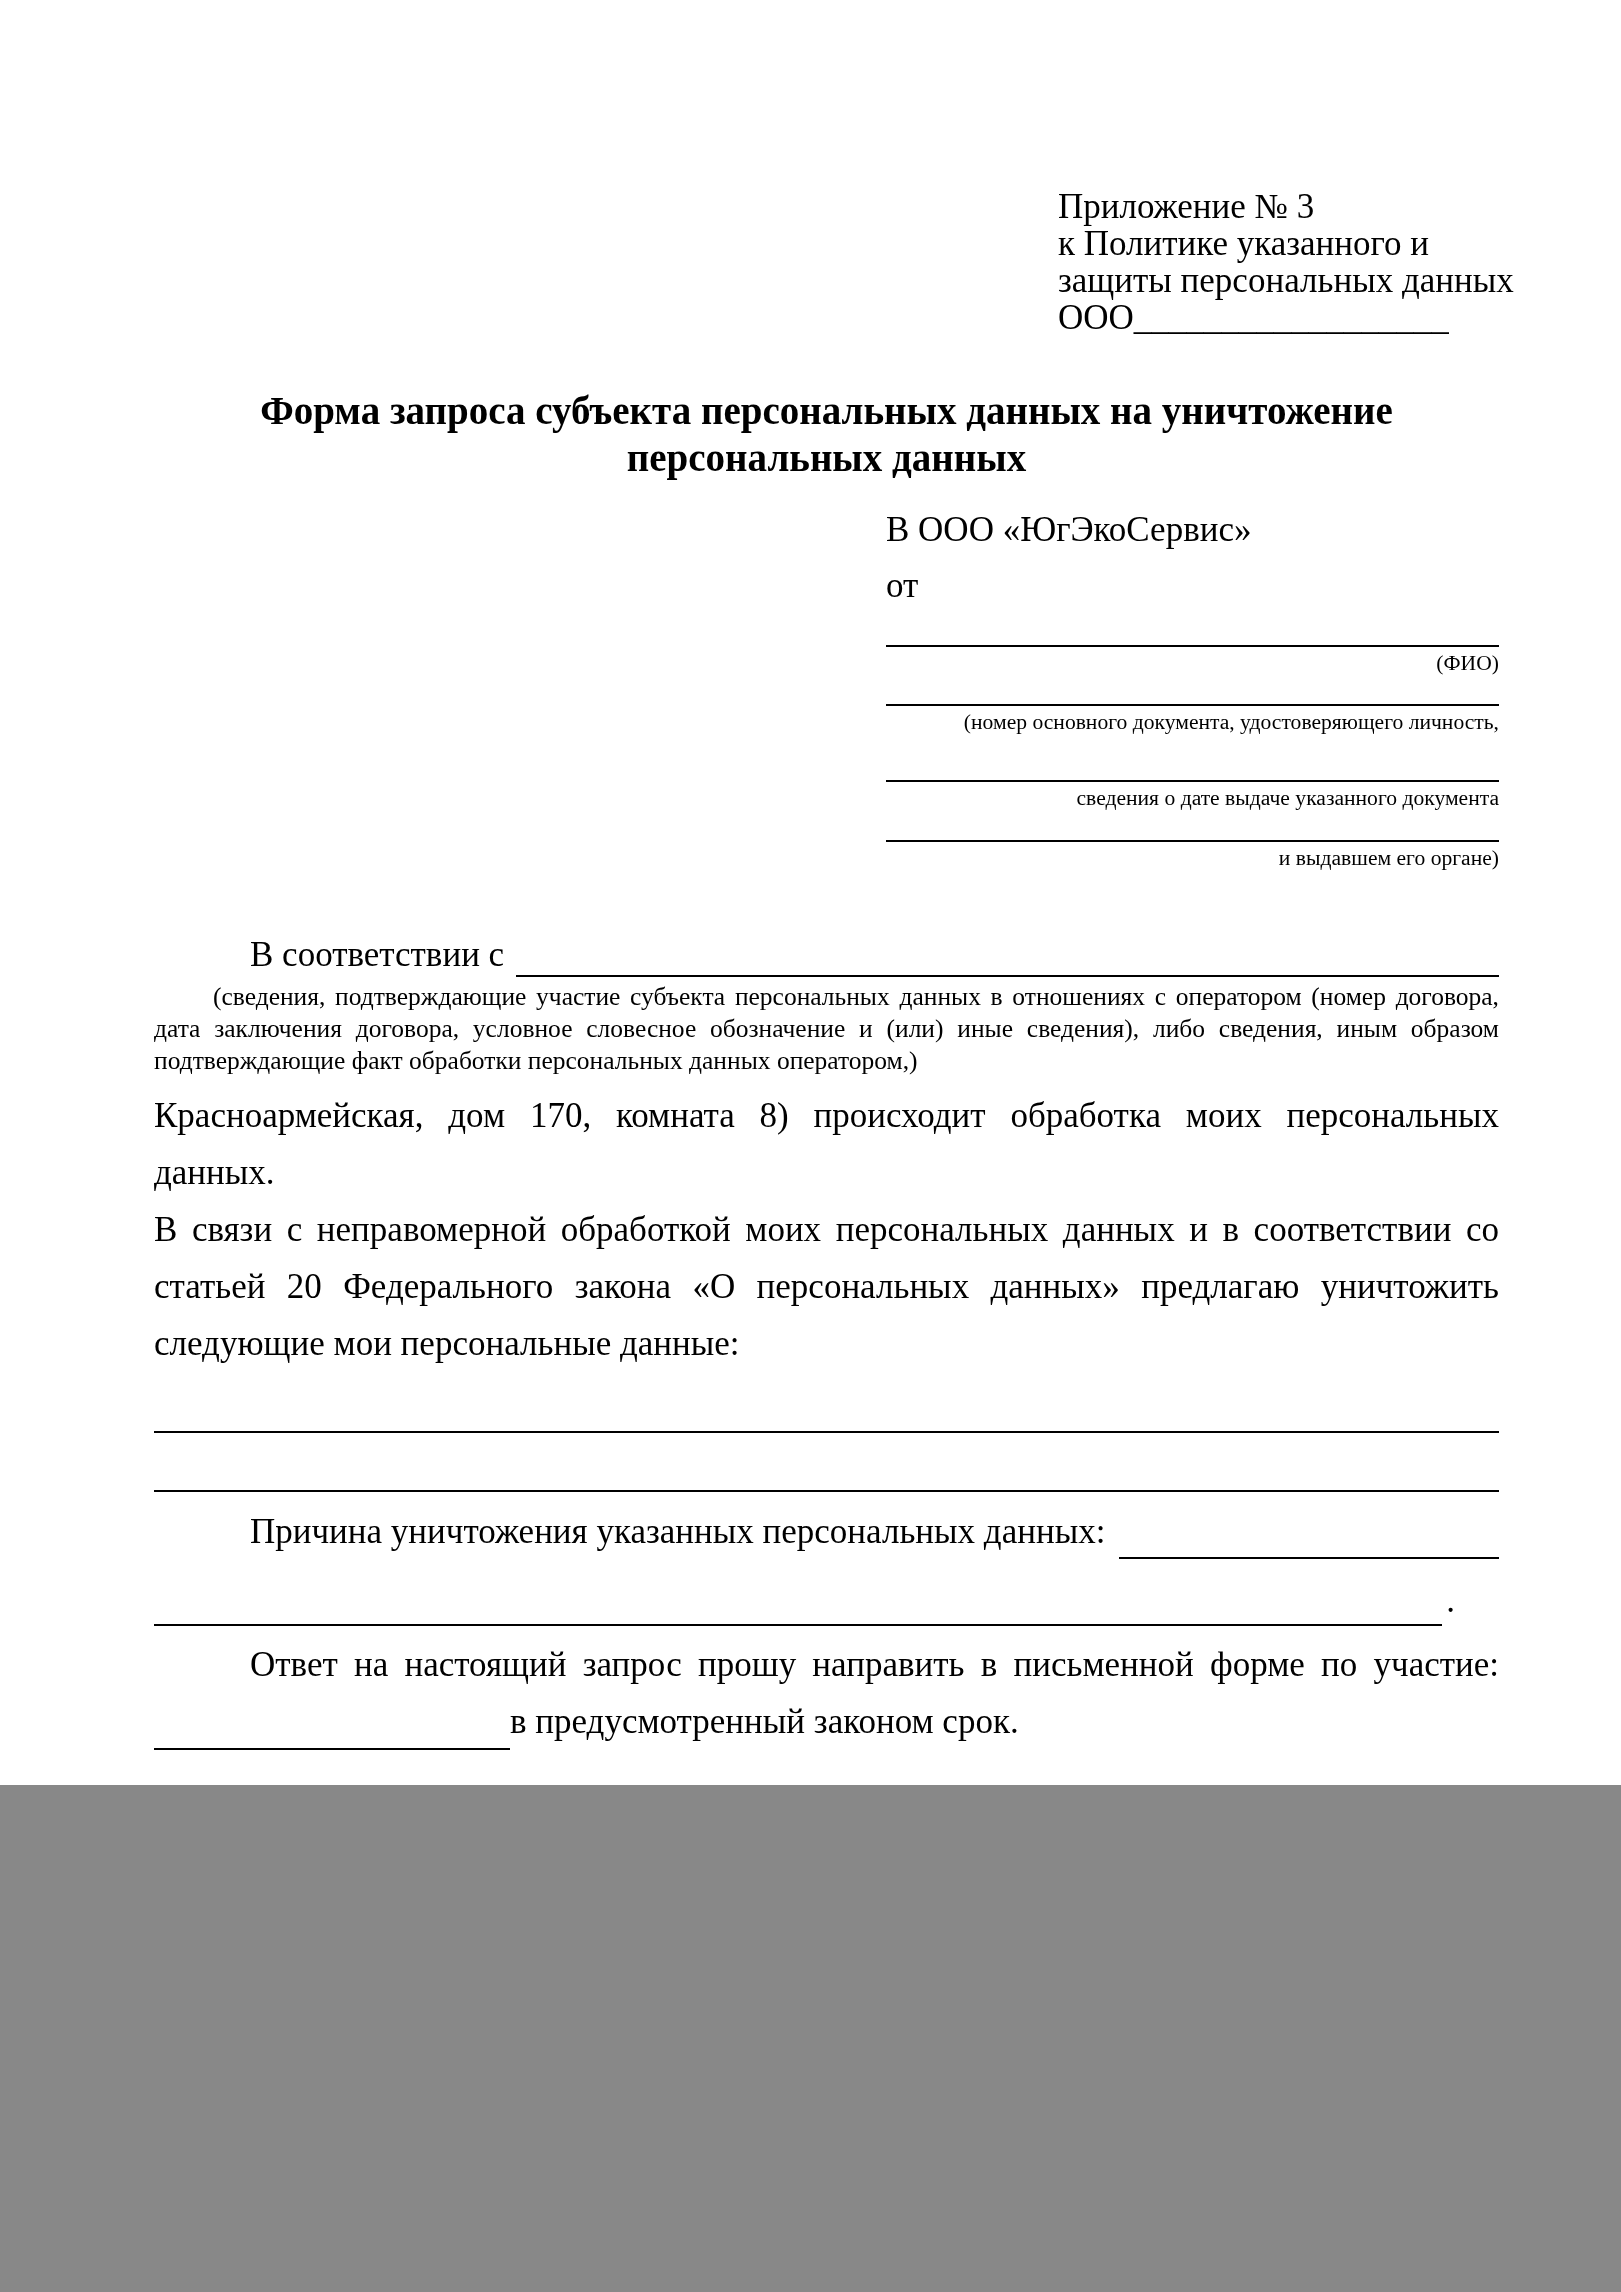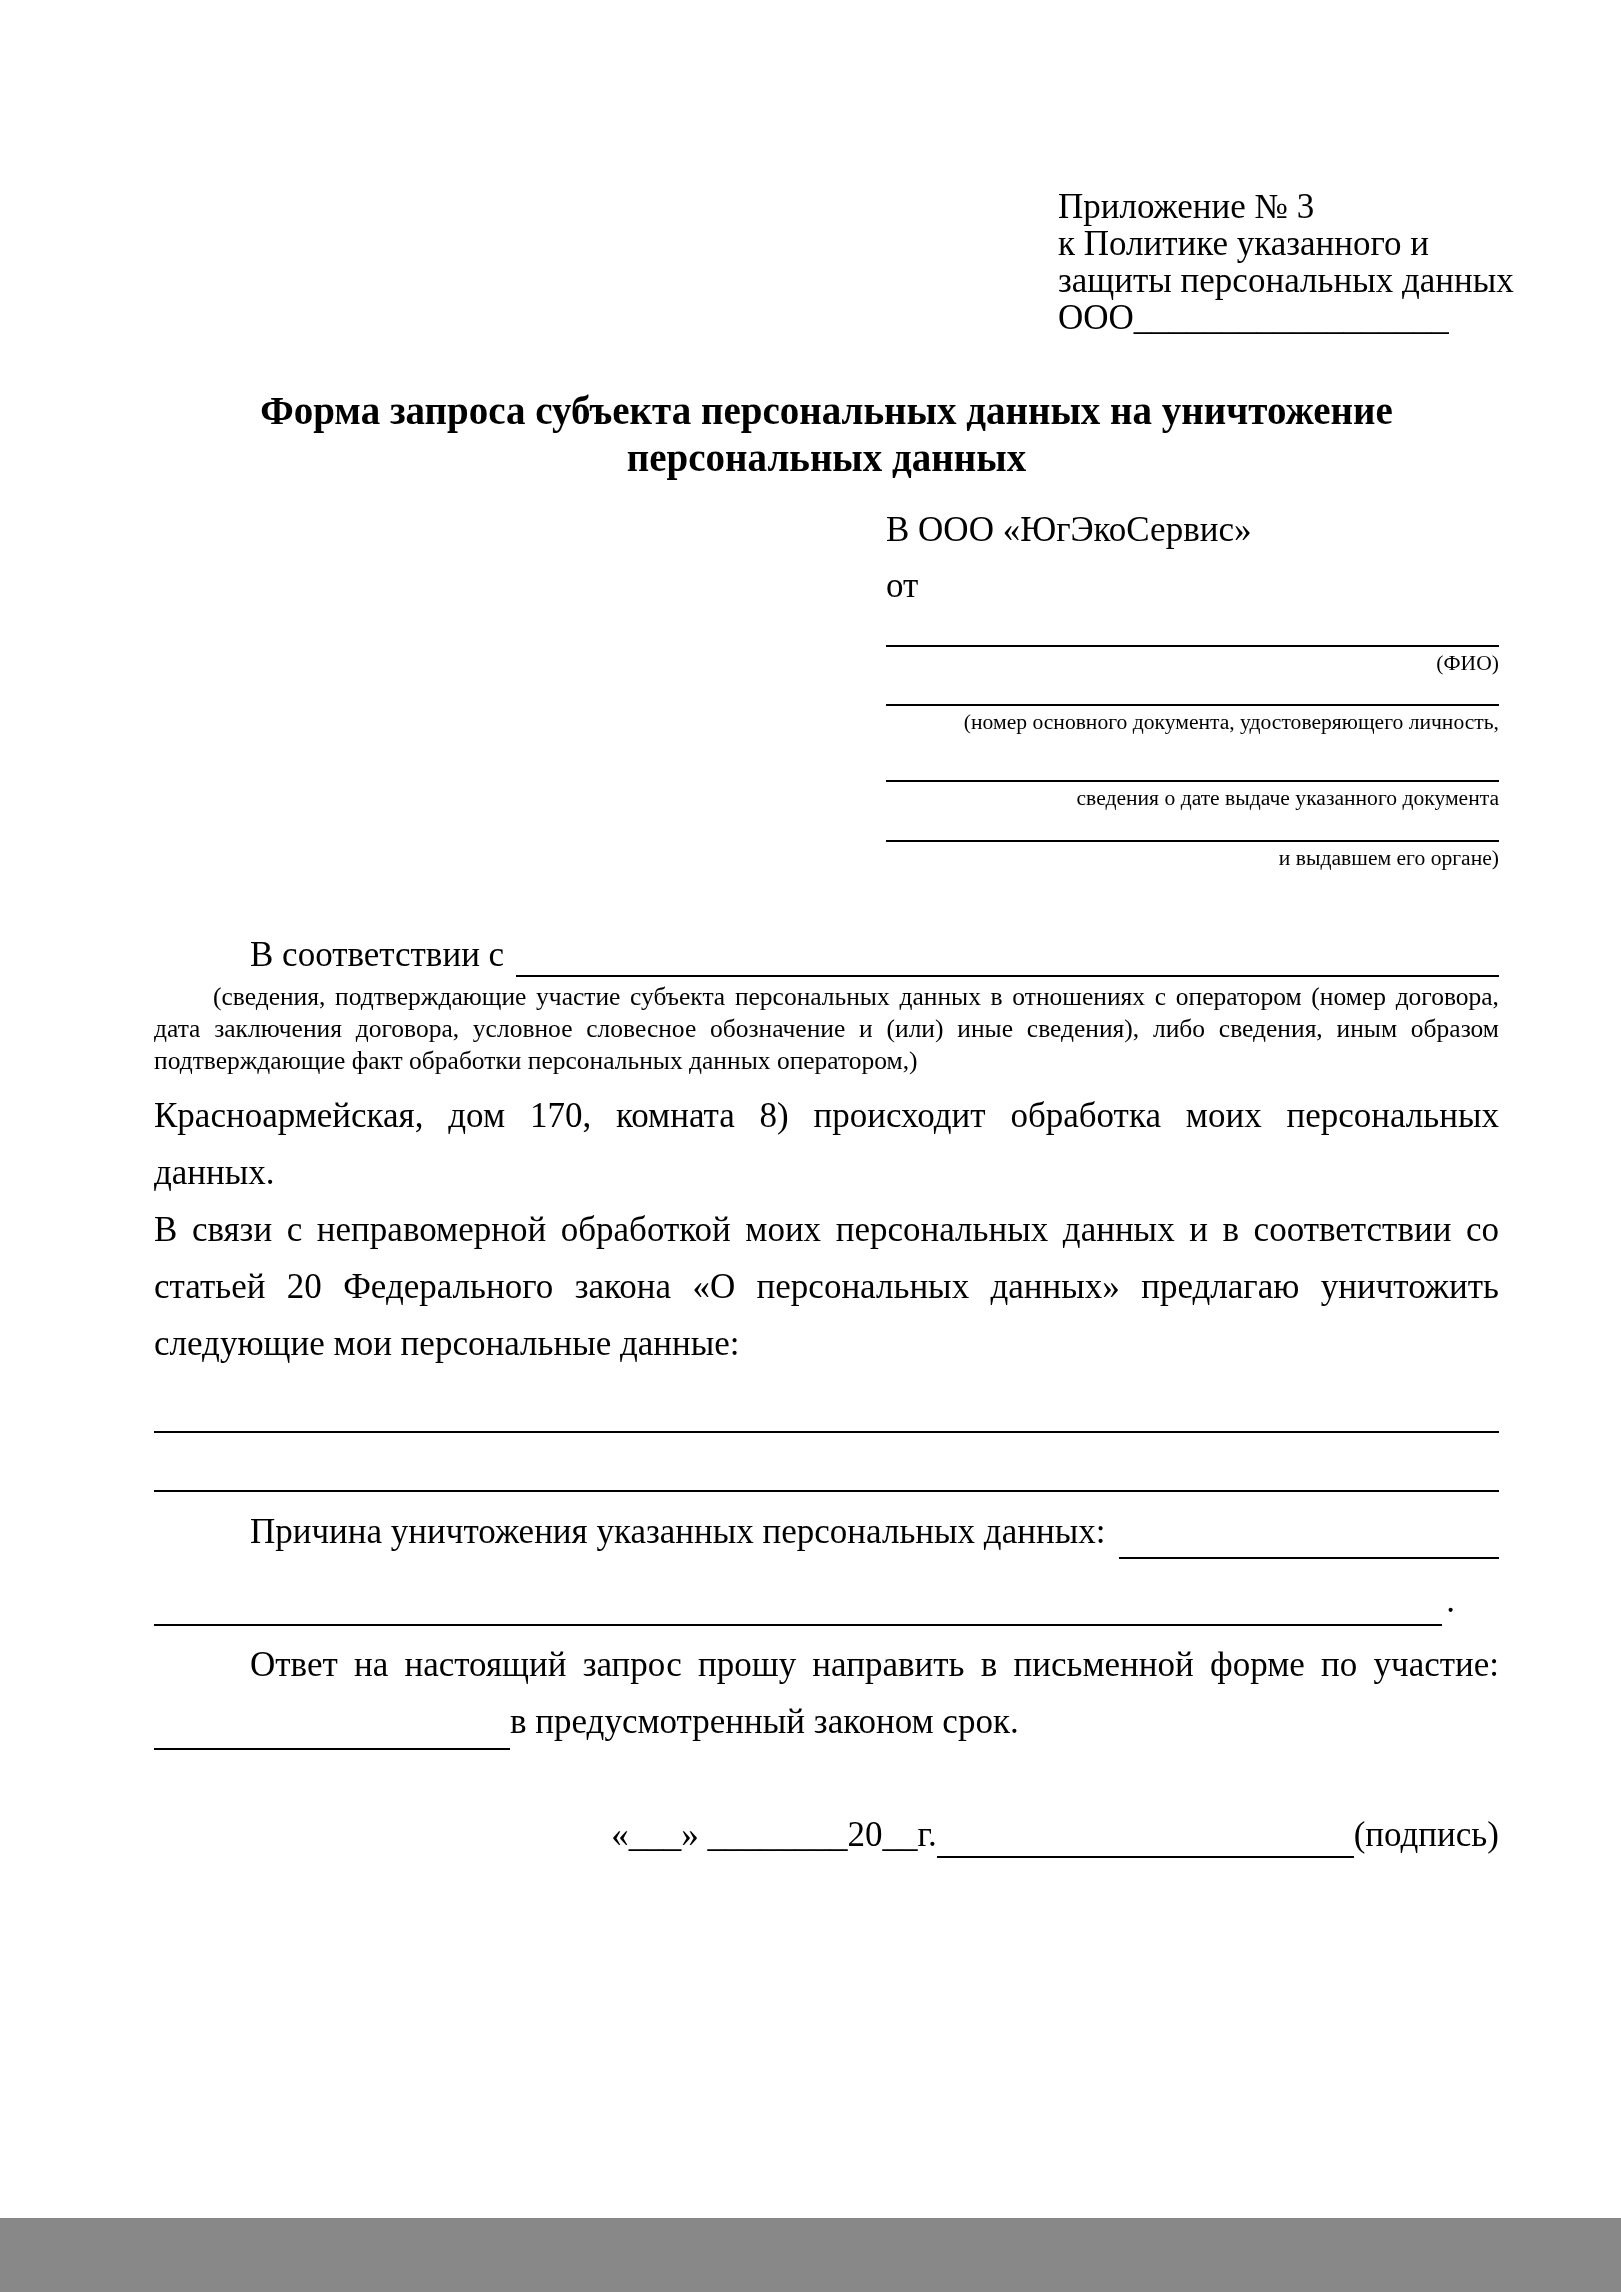--- a/index.html
+++ b/index.html
@@ -1,19 +1,19 @@
 <!DOCTYPE html>
 <html><head>
 <meta charset="utf-8">
 <style>
   * { margin: 0; padding: 0; box-sizing: border-box; }
   html, body { background: #888; }
   .page {
     width: 1621px;
-    height: 2218px;
+    height: 1785px;
     background: #ffffff;
     color: #000000;
     font-family: "Liberation Serif", "DejaVu Serif", serif;
     font-size: 35px;
     padding: 188px 122px 0 154px;
     overflow: hidden;
     position: relative;
   }
   
   .annex { width: 441px; margin-left: auto; line-height: 37px; }

